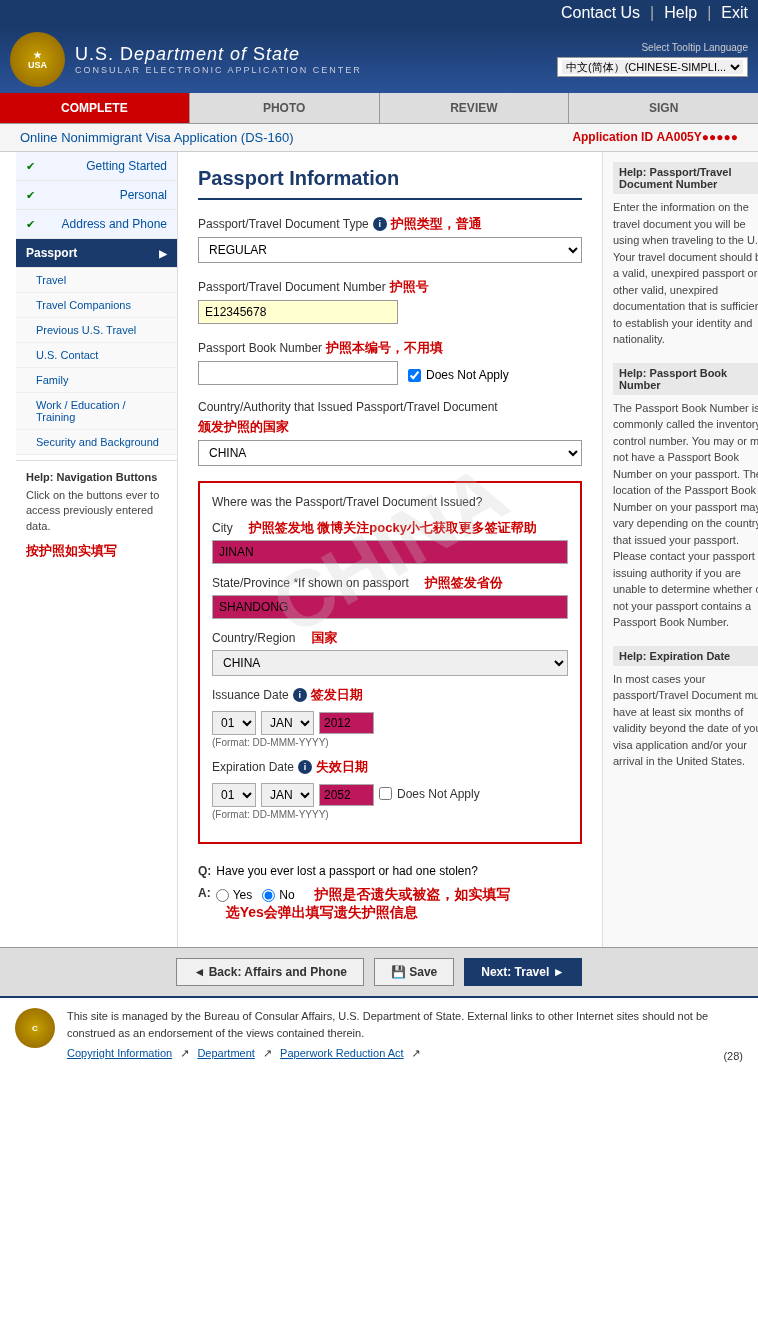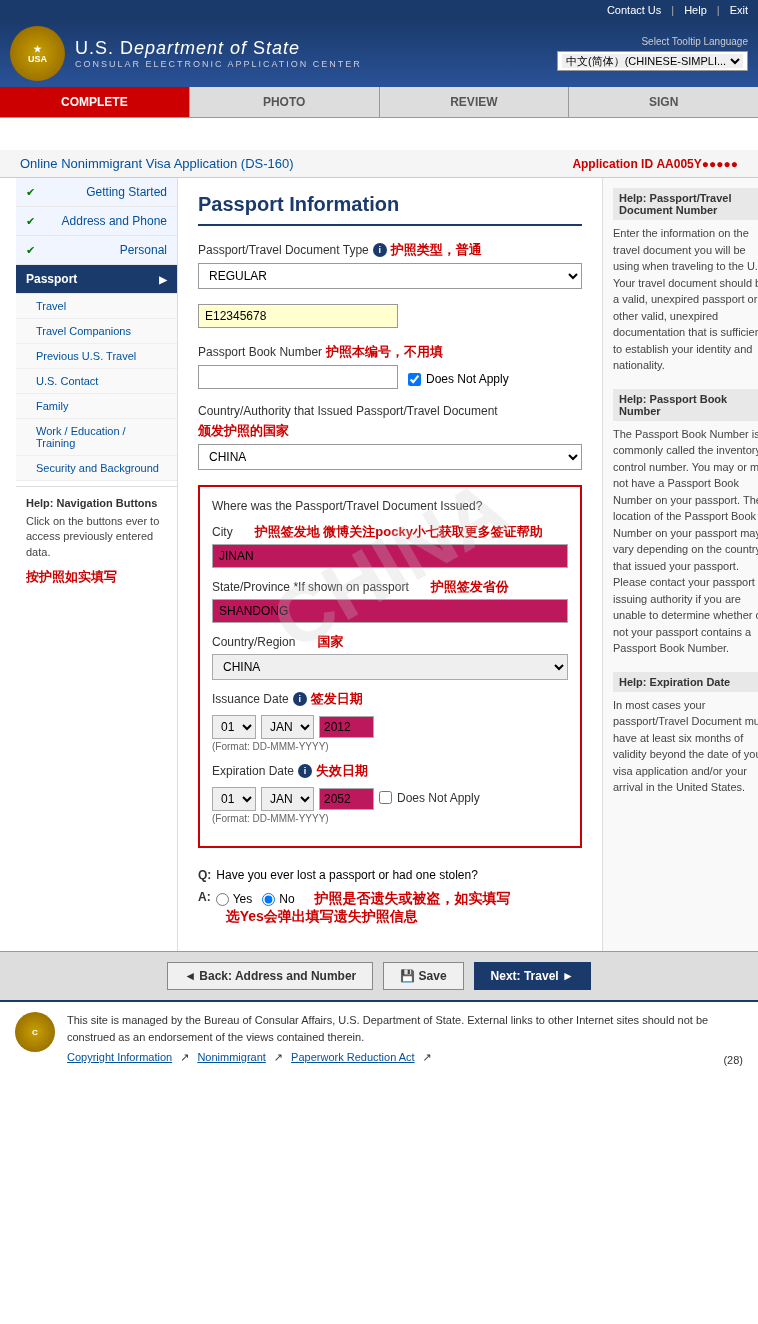--- a/index.html
+++ b/index.html
@@ -1,19 +1,19 @@
 <!DOCTYPE html>
 <html><head>
   <meta charset="utf-8">
   <style>
     * { box-sizing: border-box; margin: 0; padding: 0; }
     body { font-family: Arial, sans-serif; font-size: 12px; background: #fff; width: 758px; }
     
     
-    .top-bar { background: #1a3a6b; color: #fff; display: flex; justify-content: flex-end; align-items: center; padding: 4px 10px; font-size: 11px; gap: 10px; }
+    .top-bar { background: #1a3a6b; color: #fff; display: flex; justify-content: flex-end; align-items: center; padding: 4px 10px; font-size: 16px; gap: 10px; }
     .top-bar a { color: #fff; text-decoration: none; }
     .top-bar .sep { color: #aaa; }
     
     .header { background: linear-gradient(to bottom, #1a3a6b, #2a5298); display: flex; align-items: center; padding: 6px 10px; justify-content: space-between; }
     .header-left { display: flex; align-items: center; gap: 10px; }
     .seal { width: 55px; height: 55px; background: radial-gradient(circle, #c8a000, #8b6000); border-radius: 50%; display: flex; align-items: center; justify-content: center; color: #fff; font-size: 9px; font-weight: bold; text-align: center; border: 2px solid #gold; }
     .dept-name { color: #fff; }
     .dept-name h1 { font-size: 18px; font-weight: normal; letter-spacing: 1px; }
     .dept-name h1 span { font-style: italic; }
     .dept-name p { font-size: 9px; letter-spacing: 2px; color: #ccd; text-align: center; }
@@ -22,21 +22,21 @@
     .lang-select { background: #fff; border: 1px solid #999; padding: 2px 4px; font-size: 11px; display: flex; align-items: center; gap: 4px; }
     .lang-select select { border: none; font-size: 11px; outline: none; }
     
     
     .nav-tabs { display: flex; background: #ddd; border-bottom: 1px solid #999; }
     .nav-tab { flex: 1; text-align: center; padding: 8px; font-size: 12px; font-weight: bold; cursor: pointer; border-right: 1px solid #999; color: #555; background: #ddd; }
     .nav-tab.active { background: #c00; color: #fff; }
     .nav-tab:last-child { border-right: none; }
     
     
-    .app-bar { background: #f5f5f5; border-bottom: 1px solid #ccc; padding: 6px 20px; display: flex; justify-content: space-between; align-items: center; margin-top: 32px; }
+    .app-bar { background: #f5f5f5; border-bottom: 1px solid #ccc; padding: 6px 20px; display: flex; justify-content: space-between; align-items: flex-start; }
     .app-bar .app-title { color: #00509e; font-size: 13px; }
     .app-bar .app-id { font-size: 12px; color: #333; }
     .app-id span { color: #c00; font-weight: bold; }
     
     
     .main-layout { display: flex; margin-left: 16px; }
     
     
     .sidebar { width: 162px; background: #fff; border-right: 1px solid #ddd; flex-shrink: 0; }
     .sidebar-item { padding: 7px 10px; font-size: 12px; cursor: pointer; display: flex; align-items: center; justify-content: space-between; border-bottom: 1px solid #e8e8e8; }
@@ -67,21 +67,21 @@
     
     .passport-num-input { width: 200px; }
     .book-num-input { width: 200px; }
     
     .checkbox-row { display: flex; align-items: center; gap: 5px; font-size: 12px; margin-top: 4px; }
     
     
     .issued-box { border: 2px solid #c00; padding: 12px; margin: 10px 0; }
     .issued-box .issued-title { font-size: 12px; color: #333; margin-bottom: 10px; }
     .issued-field { margin-bottom: 10px; }
-    .issued-field label { font-size: 12px; color: #333; display: flex; align-items: center; gap: 22px; }
+    .issued-field label { font-size: 12px; color: #333; display: flex; align-items: center; gap: 16px; }
     .issued-field label .zh { color: #cc0000; font-size: 13px; font-weight: bold; }
     .issued-field input[type=text] { width: 100%; padding: 4px 6px; border: 1px solid #aaa; font-size: 12px; margin-top: 3px; background: #be185d; }
     .issued-field select { padding: 4px 6px; border: 1px solid #aaa; font-size: 12px; margin-top: 3px; }
     
     .date-row { display: flex; align-items: center; gap: 5px; margin-top: 4px; }
     .date-row select { padding: 3px 4px; border: 1px solid #aaa; font-size: 12px; }
     .date-row input[type=text] { width: 55px; padding: 3px 4px; border: 1px solid #aaa; font-size: 12px; }
     .date-format { font-size: 10px; color: #666; margin-top: 2px; }
     
     
@@ -162,24 +162,24 @@
   </span>
 </div>
 
 <div class="main-layout">
 
   <div class="sidebar">
     <div class="sidebar-item completed">
       <span>Getting Started</span>
     </div>
     <div class="sidebar-item completed">
+      <span>Personal</span>
+    </div>
+    <div class="sidebar-item completed">
       <span>Address and Phone</span>
-    </div>
-    <div class="sidebar-item completed">
-      <span>Personal</span>
     </div>
     <div class="sidebar-item active">
       <span>Passport</span>
       <span class="arrow">▶</span>
     </div>
     <div class="sidebar-subitem">Travel</div>
     <div class="sidebar-subitem">Travel Companions</div>
     <div class="sidebar-subitem">Previous U.S. Travel</div>
     <div class="sidebar-subitem">U.S. Contact</div>
     <div class="sidebar-subitem">Family</div>
@@ -203,20 +203,24 @@
         <span>Passport/Travel Document Type</span>
         <span class="info-icon">i</span>
         <span class="zh">护照类型，普通</span>
       </div>
       <select class="form-select form-select-narrow">
         <option>REGULAR</option>
       </select>
     </div>
 
     <div class="form-section">
+      <div class="field-label">
+        <span>Passport/Travel Document Number</span>
+        <span class="zh">护照号</span>
+      </div>
       <input type="text" class="form-input passport-num-input highlight-yellow" value="E12345678" style="">
     </div>
 
     <div class="form-section">
       <div class="field-label">
         <span>Passport Book Number</span>
         <span class="zh">护照本编号，不用填</span>
       </div>
       <div style="display:flex;align-items:center;gap:10px;">
         <input type="text" class="form-input book-num-input" value="" style="">
@@ -342,29 +346,29 @@
       <p>The Passport Book Number is commonly called the inventory control number. You may or may not have a Passport Book Number on your passport. The location of the Passport Book Number on your passport may vary depending on the country that issued your passport. Please contact your passport issuing authority if you are unable to determine whether or not your passport contains a Passport Book Number.</p>
     </div>
     <div class="help-block">
       <div class="help-heading">Help: Expiration Date</div>
       <p>In most cases your passport/Travel Document must have at least six months of validity beyond the date of your visa application and/or your arrival in the United States.</p>
     </div>
   </div>
 </div>
 
 <div class="bottom-nav">
-  <button class="nav-btn">◄ Back: Address and Number</button>
+  <button class="nav-btn">◄ Back: Affairs and Phone</button>
   <button class="nav-btn">💾 Save</button>
   <button class="nav-btn blue">Next: Travel ►</button>
 </div>
 
 <div class="footer">
   <div class="footer-seal">C</div>
   <div class="footer-text">
     <span>This site is managed by the Bureau of Consular Affairs, U.S. Department of State. External links to other Internet sites should not be construed as an endorsement of the views contained therein.</span>
     <div class="footer-links">
       <a href="#">Copyright Information</a> ↗
-      <a href="#">Nonimmigrant</a> ↗
+      <a href="#">Department</a> ↗
       <a href="#">Paperwork Reduction Act</a> ↗
     </div>
   </div>
   <div class="footer-num">(28)</div>
 </div>
 
 </body></html>

